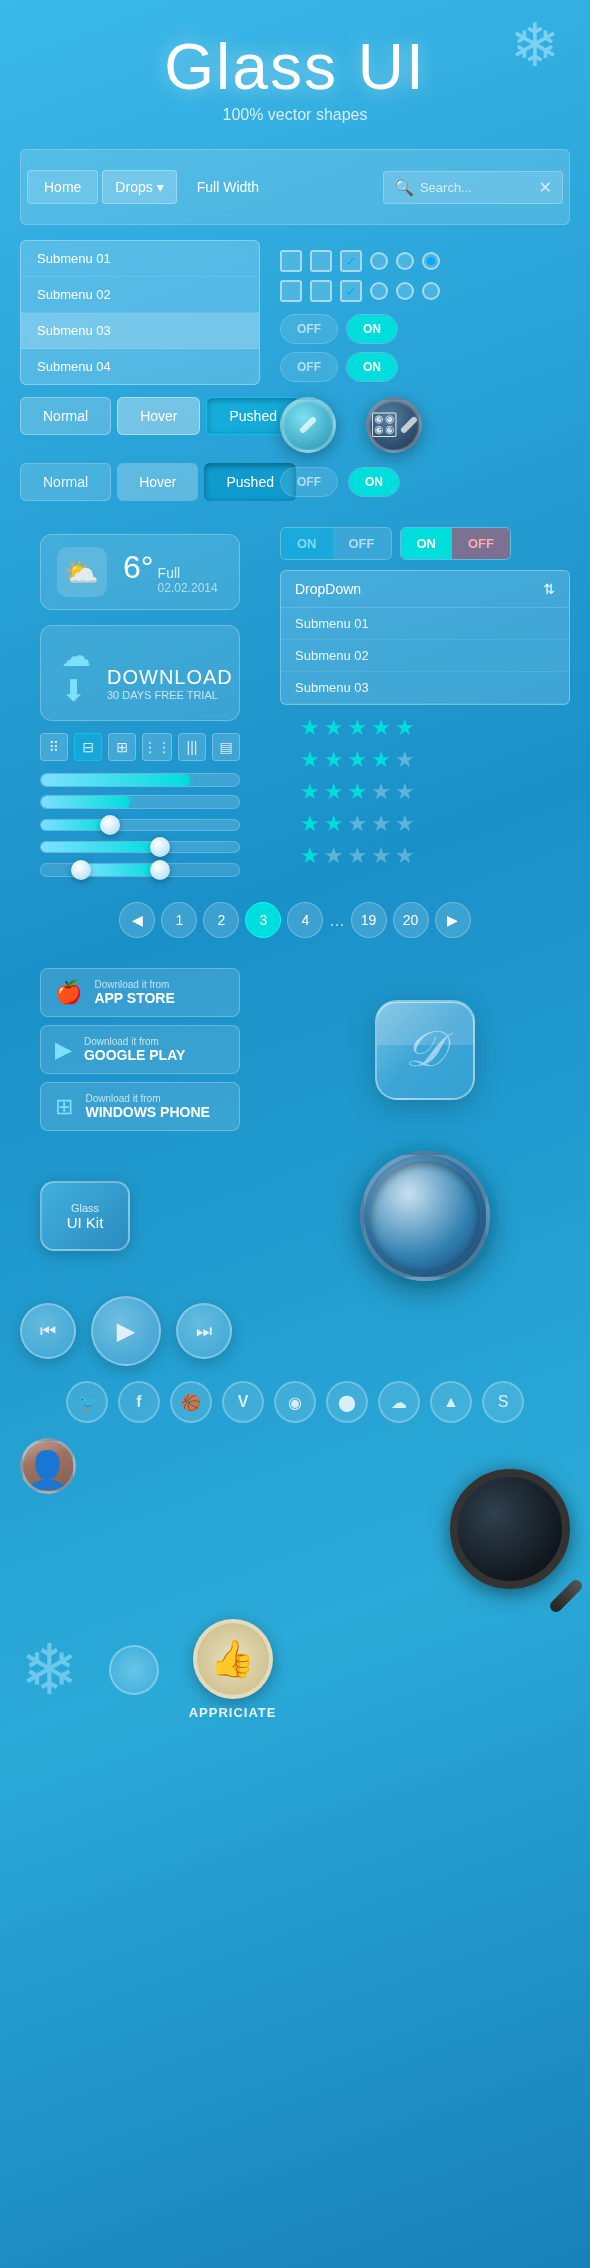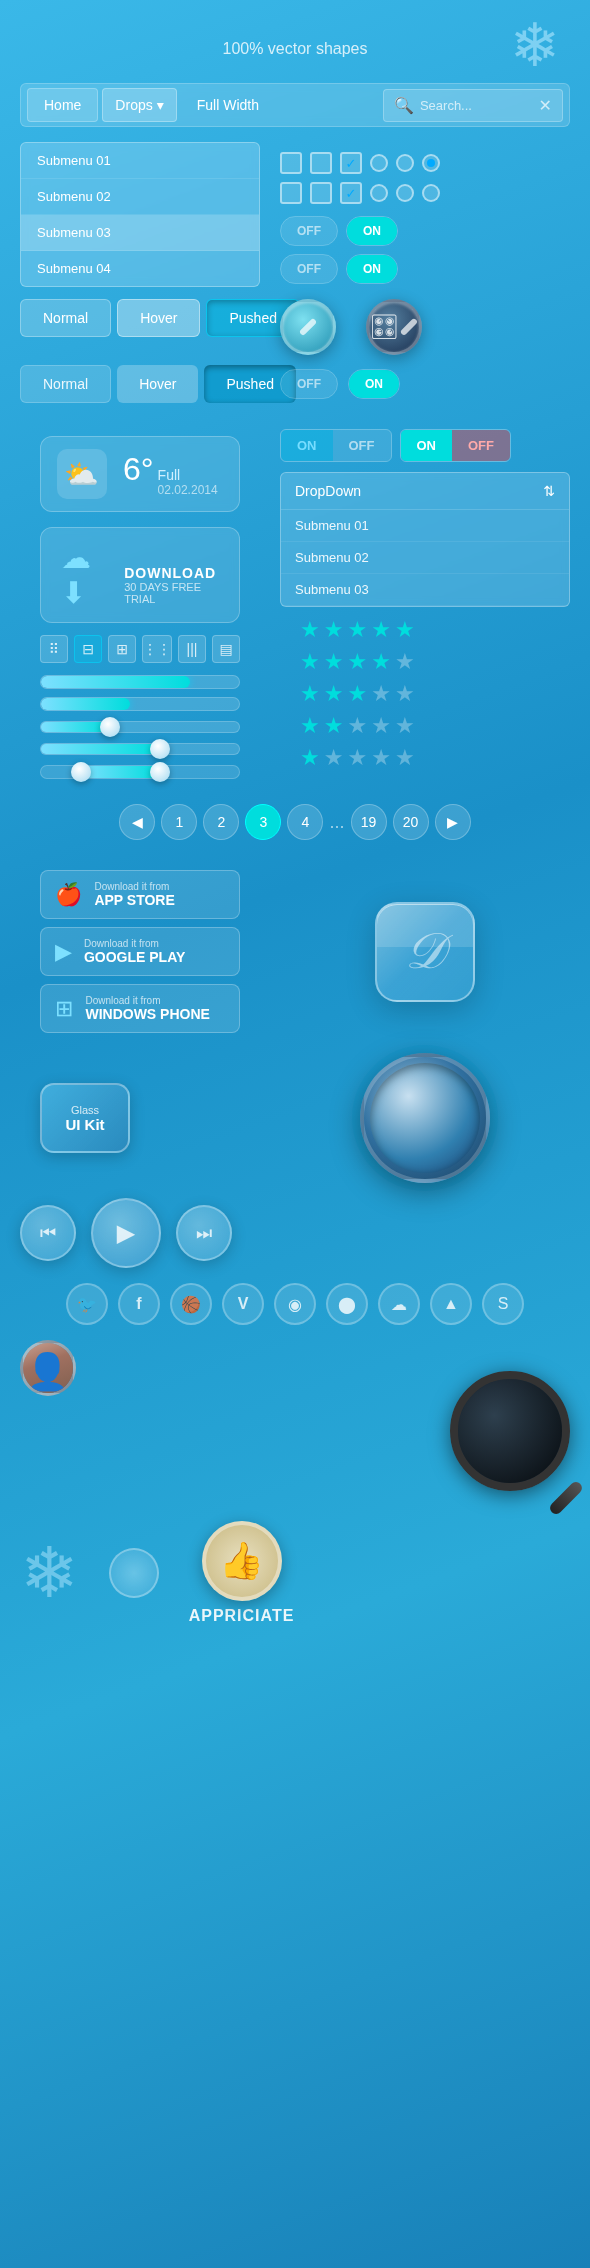--- a/index.html
+++ b/index.html
@@ -22,39 +22,39 @@
     .header-title {
       font-size: 64px;
       font-weight: 300;
       color: #fff;
       text-shadow: 0 0 20px rgba(255,255,255,0.5);
       letter-spacing: 2px;
     }
     .header-subtitle {
       font-size: 16px;
       color: rgba(255,255,255,0.8);
-      margin-top: 10px;
+      margin-top: 2px;
     }
     .snowflake-top {
       position: absolute;
       right: 30px;
       top: 10px;
       font-size: 60px;
       opacity: 0.6;
       color: #b0e8ff;
     }
 
     
     .navbar {
       display: flex;
       align-items: center;
       margin: 15px 20px;
       background: rgba(255,255,255,0.15);
       border-radius: 6px;
-      padding: 4px 6px;
+      padding: 20px 6px;
       gap: 4px;
       backdrop-filter: blur(4px);
       border: 1px solid rgba(255,255,255,0.2);
     }
     .nav-btn {
       padding: 8px 16px;
       border-radius: 4px;
       font-size: 14px;
       color: #fff;
       cursor: pointer;
@@ -261,21 +261,21 @@
       align-items: center;
       gap: 16px;
       max-width: 220px;
       cursor: pointer;
       backdrop-filter: blur(4px);
     }
     .download-icon {
       font-size: 30px;
       color: #7de0ff;
     }
-    .download-text .main { font-size: 14px; font-weight: bold; color: #fff; letter-spacing: 1px; margin-top: 20px; }
+    .download-text .main { font-size: 20px; font-weight: normal; color: #fff; letter-spacing: 1px; margin-top: 20px; }
     .download-text .sub { font-size: 11px; color: rgba(255,255,255,0.7); }
 
     
     .icon-grid-section {
       margin: 12px 20px;
       display: flex;
       gap: 6px;
       align-items: center;
       max-width: 220px;
     }
@@ -500,21 +500,21 @@
       border: 2px solid rgba(255,255,255,0.35);
       border-radius: 14px;
       display: flex;
       flex-direction: column;
       align-items: center;
       justify-content: center;
       cursor: pointer;
       box-shadow: 0 4px 15px rgba(0,0,0,0.2);
     }
     .glass-uikit-btn .small { font-size: 11px; color: rgba(255,255,255,0.8); }
-    .glass-uikit-btn .big { font-size: 15px; font-weight: bold; color: #fff; }
+    .glass-uikit-btn .big { font-size: 15px; font-weight: normal; color: #fff; }
     .knob {
       width: 130px;
       height: 130px;
       border-radius: 50%;
       background: radial-gradient(circle at 40% 35%, #a0c8e0, #3070a0 50%, #1a4060);
       border: 4px solid rgba(255,255,255,0.2);
       box-shadow: 0 8px 30px rgba(0,0,0,0.4), 0 0 0 8px rgba(0,150,200,0.2);
       display: flex;
       align-items: center;
       justify-content: center;
@@ -683,21 +683,21 @@
       border-radius: 50%;
       border: 4px solid rgba(255,255,255,0.4);
       display: flex;
       align-items: center;
       justify-content: center;
       font-size: 36px;
       box-shadow: 0 4px 15px rgba(0,0,0,0.3);
       position: relative;
     }
     .appreciate-text {
-      font-size: 16px;
+      font-size: 13px;
       font-weight: bold;
       color: rgba(255,255,255,0.9);
       letter-spacing: 1px;
     }
     .divider { height: 8px; }
 
     
     .toggle-pill {
       display: flex;
       border-radius: 20px;
@@ -720,20 +720,21 @@
       gap: 20px;
     }
     .col-left { width: 240px; flex-shrink: 0; }
     .col-right { flex: 1; }
   </style>
 </head>
 <body>
 
 <div class="header">
   <div class="snowflake-top">❄</div>
+  <div class="header-title">Glass UI</div>
   <div class="header-subtitle">100% vector shapes</div>
 </div>
 
 <div class="navbar">
   <button class="nav-btn active">Home</button>
   <div class="nav-btn-drops">
     <span>Drops</span>
     <span>▾</span>
   </div>
   <button class="nav-btn">Full Width</button>

